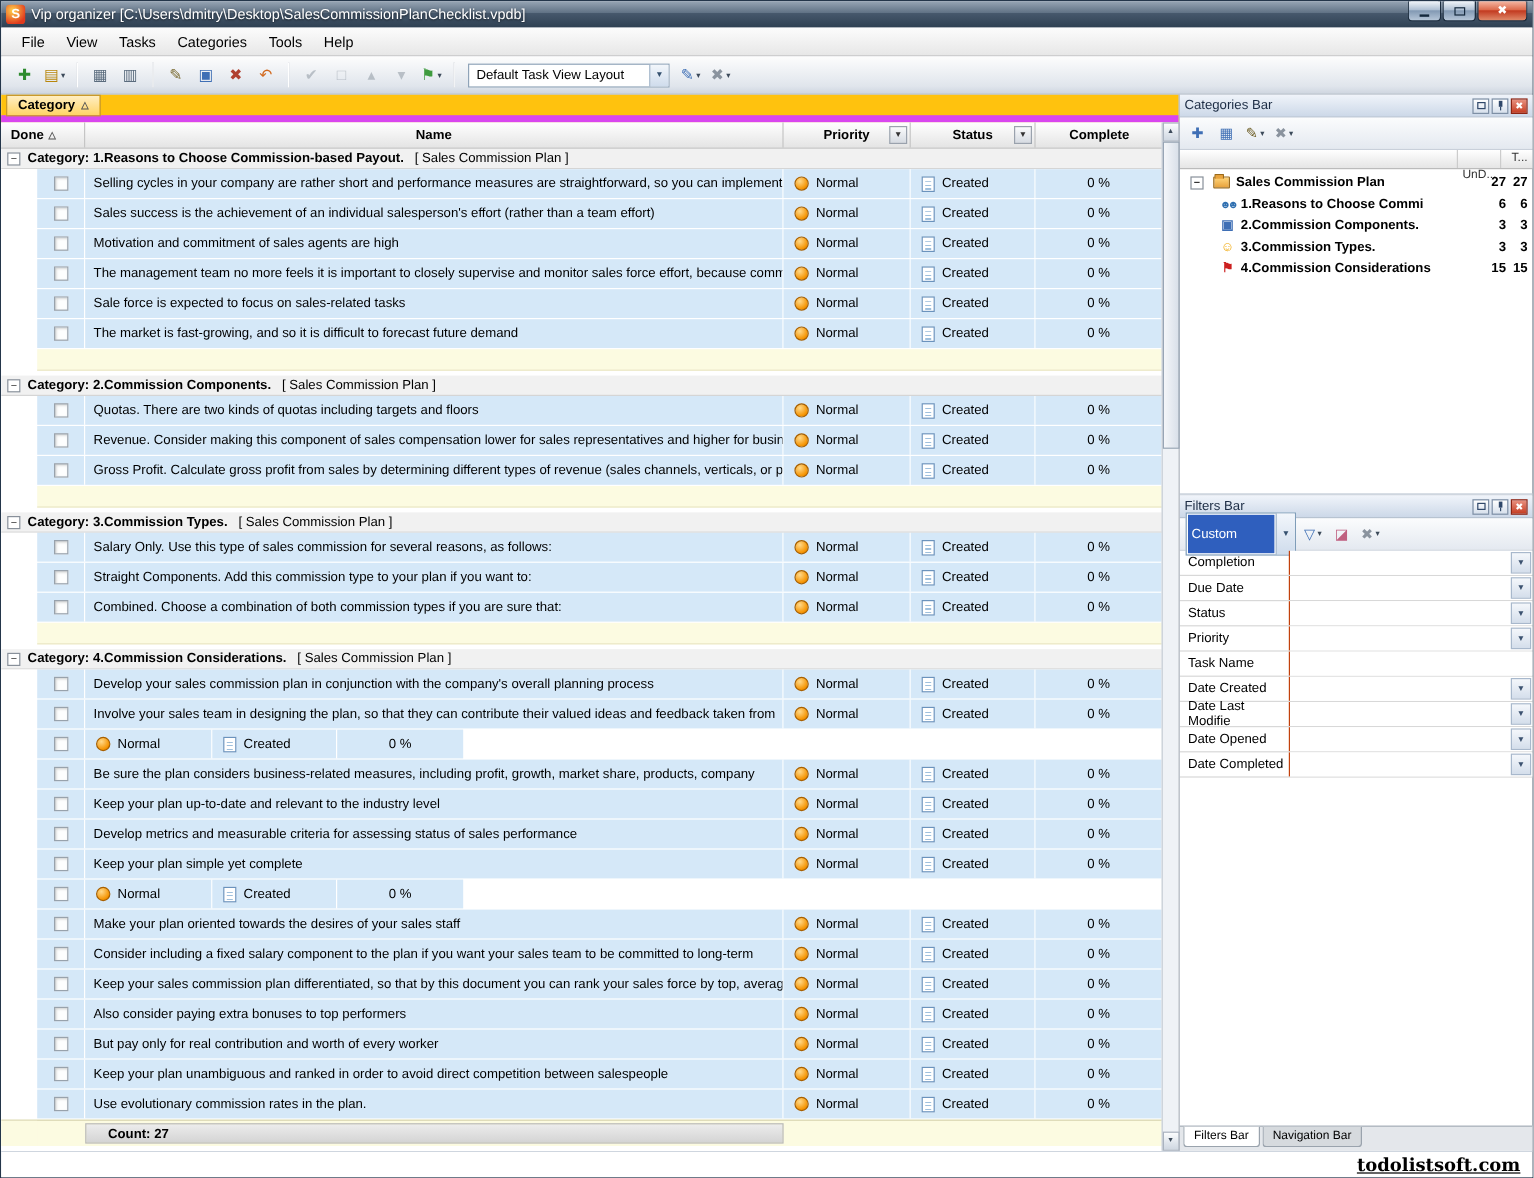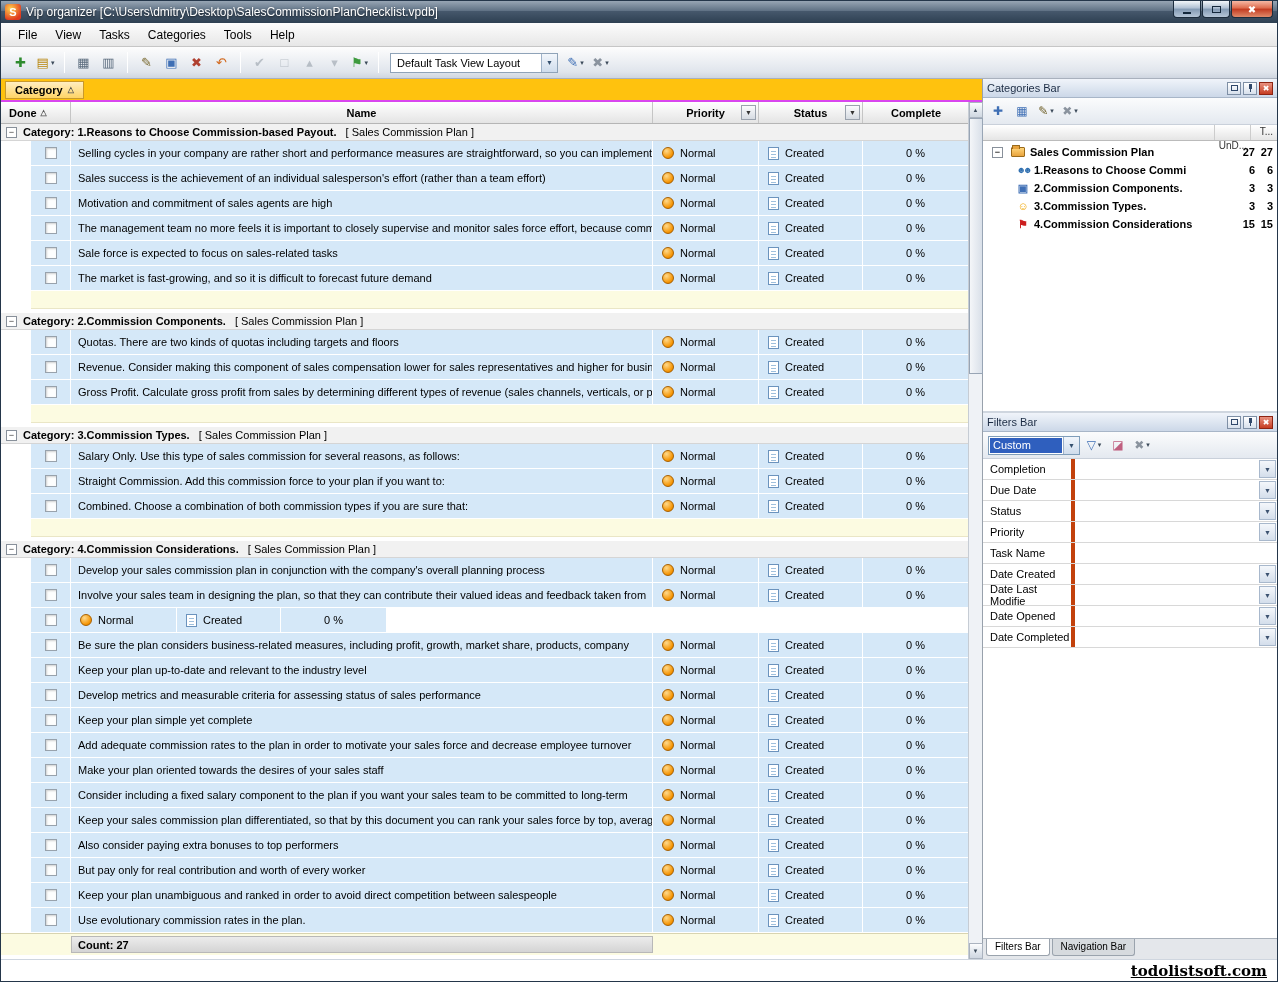--- a/index.html
+++ b/index.html
@@ -23,21 +23,21 @@
 .tbtn.dis{opacity:.4}
 .tglyph{font-size:13px;line-height:1}
 .ddarrow{font-size:7px;color:#3c4a5a;margin-left:2px}
 .tsep{width:1px;height:21px;background:#b3bac4;margin:0 5px;border-right:1px solid #fff}
 .combobox{height:20px;background:#fff;border:1px solid #8fa3b8;display:flex;align-items:center;width:168px;margin:0 4px}
 .combobox .cval{flex:1;padding:0 6px;font-size:11px;white-space:nowrap;overflow:hidden}
 .carrow{width:16px;height:100%;background:linear-gradient(#f2f6fb,#cfdcec);border-left:1px solid #9fb2c8;display:flex;align-items:center;justify-content:center;font-size:7px;color:#34506e;flex:none}
 
 .workspace{flex:1;display:flex;min-height:0}
 .gridpanel{width:982px;flex:none;position:relative;background:#fff;display:flex;flex-direction:column;border-right:1px solid #98a1ac}
-.groupband{height:23px;background:#FFC20E;border-bottom:2px solid #d946ef;display:flex;align-items:center;padding-left:4px;flex:none}
+.groupband{height:23px;background:#FFC20E;border-bottom:6px solid #d946ef;display:flex;align-items:center;padding-left:4px;flex:none}
 .bandbtn{background:linear-gradient(#ffeec2,#ffd465);border:1px solid #c9992b;padding:2px 9px;font-weight:bold;font-size:11px;display:flex;gap:5px;align-items:center}
 .sortglyph{font-size:8px;color:#555}
 .gridheader{display:flex;height:22px;width:968px;background:linear-gradient(#ffffff,#e4e4e4);border-bottom:1px solid #b5b5b5;font-weight:bold;flex:none}
 .hc{display:flex;align-items:center;justify-content:center;border-right:1px solid #c5c5c5;position:relative;gap:4px}
 .hc.done{width:70px;justify-content:flex-start;padding-left:8px}
 .hc.name{width:582px}
 .hc.prio{width:106px}
 .hc.status{width:104px}
 .hc.comp{width:106px;border-right:none}
 .filterbtn{position:absolute;right:2px;top:3px;width:15px;height:15px;background:linear-gradient(#fafbfc,#d6dbe2);border:1px solid #9aa2ad;font-size:7px;color:#333;display:flex;align-items:center;justify-content:center;font-weight:normal}
@@ -56,21 +56,21 @@
 .tc-status{width:104px;padding-left:9px;gap:6px}
 .tc-comp{width:105px;justify-content:center;border-right:none}
 .checkbox{width:12px;height:12px;background:#fdfefe;border:1px solid #98a2ac;box-shadow:inset 1px 1px 2px rgba(0,0,0,.18)}
 .prio-ic{width:12px;height:12px;border-radius:50%;background:radial-gradient(circle at 35% 30%,#ffd98a,#f59300 70%,#c96f00);border:1px solid #a86000;flex:none}
 .page-ic{width:11px;height:13px;background:#fff;border:1px solid #6b93bd;position:relative;flex:none}
 .page-ic::before{content:"";position:absolute;left:2px;top:3px;right:2px;height:8px;background:repeating-linear-gradient(#9fc0dd 0 1px,transparent 1px 3px)}
 .footrow{height:18px;display:flex}
 .footfill{width:938px;background:#fcfbe1;border-bottom:1px solid #eae6c6}
 .countrow{height:22px;display:flex;align-items:center;width:968px;background:#fcfbe1;border-top:1px solid #d8d4b0}
 .countrow .cind{width:30px;height:100%;background:#fcfbe1;flex:none}
-.countbox{width:582px;margin-left:40px;background:linear-gradient(#ececec,#d4d4d4);border:1px solid #b8b8b8;height:17px;display:flex;align-items:center;padding-left:6px;font-weight:bold}
+.countbox{width:582px;margin-left:40px;background:linear-gradient(#ececec,#d4d4d4);border:1px solid #b8b8b8;height:17px;display:flex;align-items:center;padding-left:18px;font-weight:bold}
 
 .vscroll{position:absolute;right:0;top:23px;bottom:0;width:14px;background:#eff2f6;border-left:1px solid #c6ccd4;display:flex;flex-direction:column;align-items:center}
 .sarrow{width:14px;height:16px;background:linear-gradient(#fcfdfe,#dfe5ec 60%,#cfd7e1);border:1px solid #aab3bf;font-size:6px;color:#3c4a5a;display:flex;align-items:center;justify-content:center;flex:none}
 .sthumb{width:14px;height:256px;background:linear-gradient(90deg,#f4f6f9,#d9e0e9);border:1px solid #98a5b5;flex:none}
 .sfill{flex:1}
 
 .rightpanel{flex:1;display:flex;flex-direction:column;background:#fff;min-width:0}
 .panelheader{height:19px;background:linear-gradient(#f0f4fa,#ccd8e8);border-bottom:1px solid #a8b6c8;display:flex;align-items:center;padding:0 4px;font-size:11px;color:#1c2c44;flex:none}
 .pht{flex:1}
 .phb{width:14px;height:13px;margin-left:2px;border:1px solid #7e8fa5;background:linear-gradient(#ffffff,#d7e0ec);display:flex;align-items:center;justify-content:center;font-size:8px;color:#30486a;flex:none}
@@ -96,25 +96,25 @@
 .t-n2{width:22px;text-align:right;padding-right:4px;flex:none}
 .tico{width:16px;text-align:center;flex:none;font-size:11px;line-height:1}
 .members-icon{color:#2f6fb0;font-size:9px;letter-spacing:-3px}
 .components-icon{color:#3f6fb5}
 .smiley-icon{color:#f0a500}
 .ribbon-icon{color:#cc1f1f}
 .folder-ic{width:14px;height:10px;background:linear-gradient(#ffd57a,#e8a33d);border:1px solid #9a6a1a;border-radius:1px;position:relative;margin:0 2px;flex:none}
 .folder-ic::before{content:"";position:absolute;left:0;top:-3px;width:6px;height:3px;background:#e8a33d;border:1px solid #9a6a1a;border-bottom:none;border-radius:1px 1px 0 0}
 
 .filterbar{flex:1;display:flex;flex-direction:column;min-height:0}
-.fcombo{width:92px;height:19px;border:1px solid #7f9db9;background:#fff;display:flex;flex:none}
+.fcombo{width:92px;height:36px;border:1px solid #7f9db9;background:#fff;display:flex;flex:none}
 .fcombo .fsel{flex:1;margin:1px;background:#2f5fbe;color:#fff;padding:0 3px;font-size:11px;display:flex;align-items:center;white-space:nowrap;overflow:hidden}
 .fgrid{flex:none}
 .frow{height:21px;display:flex;border-bottom:1px solid #d8d8d8;align-items:stretch}
-.flabel{width:92px;border-right:4px solid #c2410c;display:flex;align-items:center;padding-left:7px;flex:none}
+.flabel{width:92px;border-right:1px solid #c2410c;display:flex;align-items:center;padding-left:7px;flex:none}
 .fvalue{flex:1;position:relative;background:#fff}
 .fdrop{position:absolute;right:1px;top:1px;bottom:1px;width:17px;background:linear-gradient(#f4f7fb,#d4deeb);border:1px solid #a8b8cc;display:flex;align-items:center;justify-content:center;font-size:7px;color:#3c5270}
 .ffill{flex:1}
 .tabs{height:21px;border-top:1px solid #a8b0ba;display:flex;background:#e4e7eb;padding-left:3px;align-items:flex-start;flex:none}
 .tab{padding:2px 8px 3px;font-size:10px;border:1px solid #9aa3ad;border-top:none;background:#d6dade;margin-right:2px;border-radius:0 0 3px 3px}
 .tab.active{background:#fff}
 
 .bottomstrip{height:22px;background:#fff;display:flex;align-items:center;justify-content:flex-end;padding-right:10px;border-top:1px solid #cfd6df;flex:none}
 .watermark{font-family:"DejaVu Serif",serif;font-weight:bold;font-size:15px;text-decoration:underline;color:#000}
 </style>
@@ -417,21 +417,21 @@
               <i class="page-ic"></i>
               <span>Created</span>
             </span>
             <span class="tcell tc-comp">0 %</span>
           </div>
           <div class="taskrow">
             <span class="tindent"></span>
             <span class="tcell tc-done">
               <span class="checkbox"></span>
             </span>
-            <span class="tcell tc-name">Straight Commission. Add this commission force to your plan if you want to:</span>
+            <span class="tcell tc-name">Straight Components. Add this commission type to your plan if you want to:</span>
             <span class="tcell tc-prio">
               <i class="prio-ic"></i>
               <span>Normal</span>
             </span>
             <span class="tcell tc-status">
               <i class="page-ic"></i>
               <span>Created</span>
             </span>
             <span class="tcell tc-comp">0 %</span>
           </div>
@@ -569,21 +569,20 @@
               <i class="page-ic"></i>
               <span>Created</span>
             </span>
             <span class="tcell tc-comp">0 %</span>
           </div>
           <div class="taskrow">
             <span class="tindent"></span>
             <span class="tcell tc-done">
               <span class="checkbox"></span>
             </span>
-            <span class="tcell tc-name">Add adequate commission rates to the plan in order to motivate your sales force and decrease employee turnover</span>
             <span class="tcell tc-prio">
               <i class="prio-ic"></i>
               <span>Normal</span>
             </span>
             <span class="tcell tc-status">
               <i class="page-ic"></i>
               <span>Created</span>
             </span>
             <span class="tcell tc-comp">0 %</span>
           </div>

